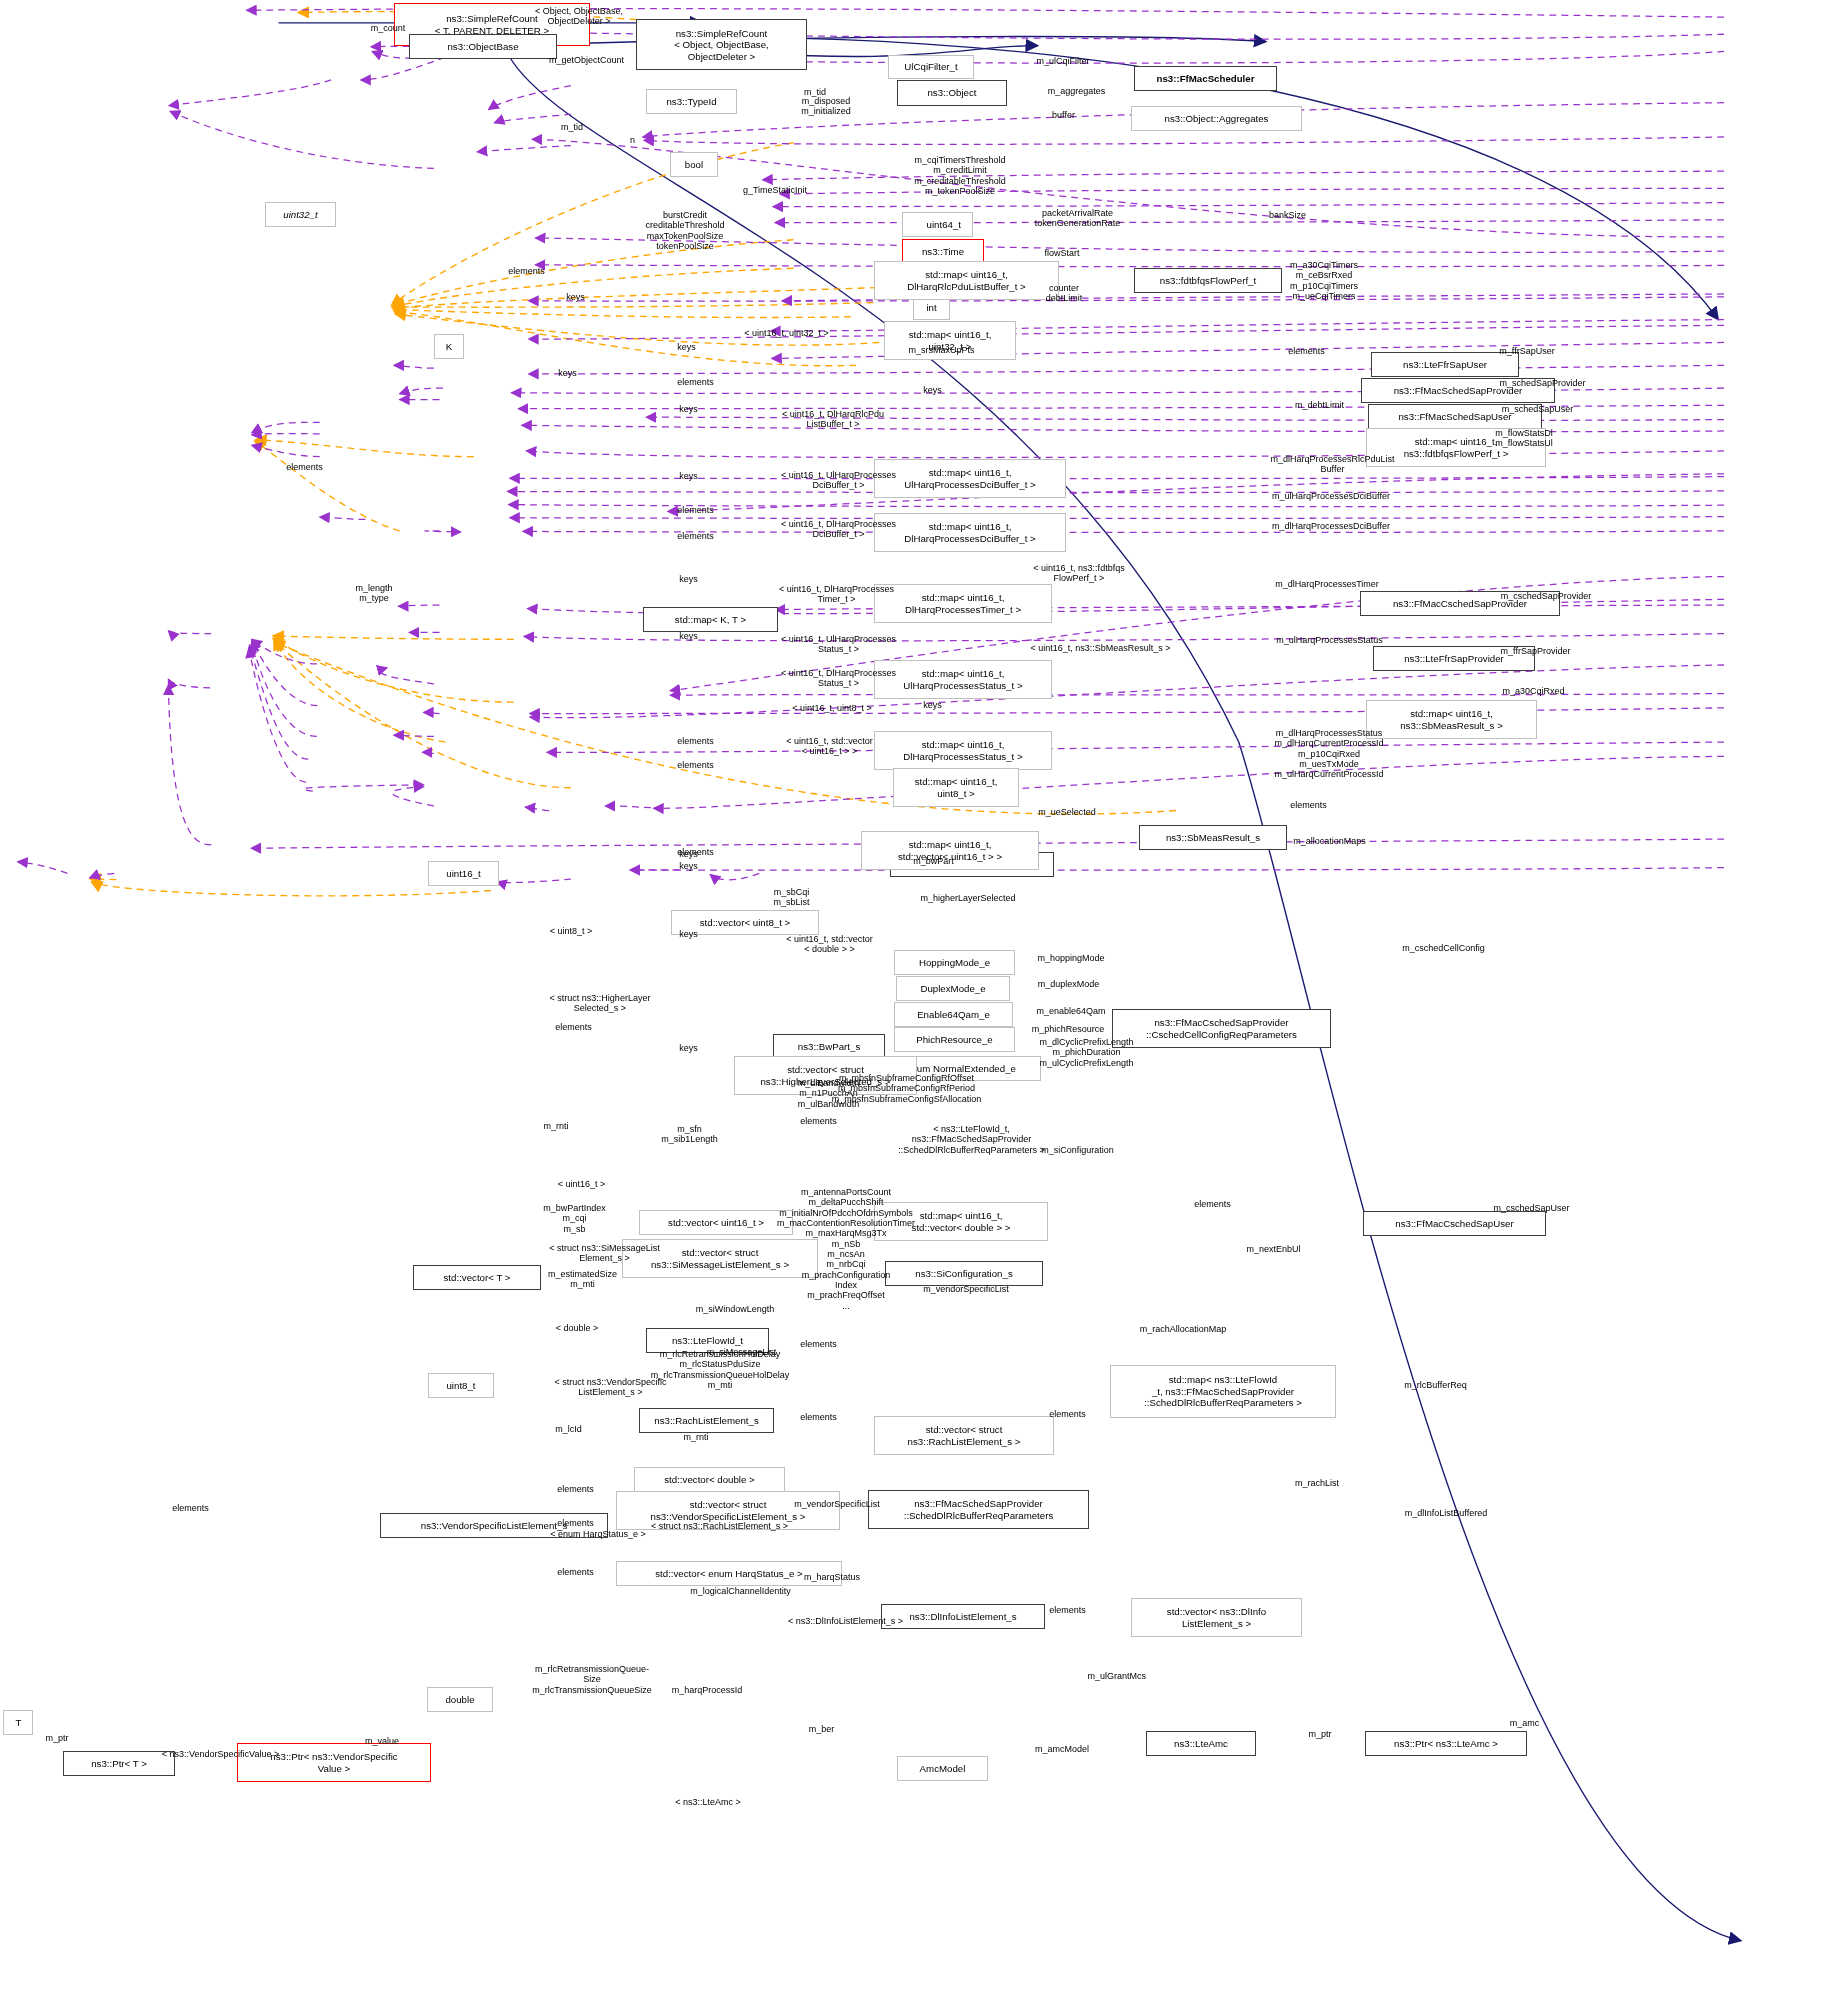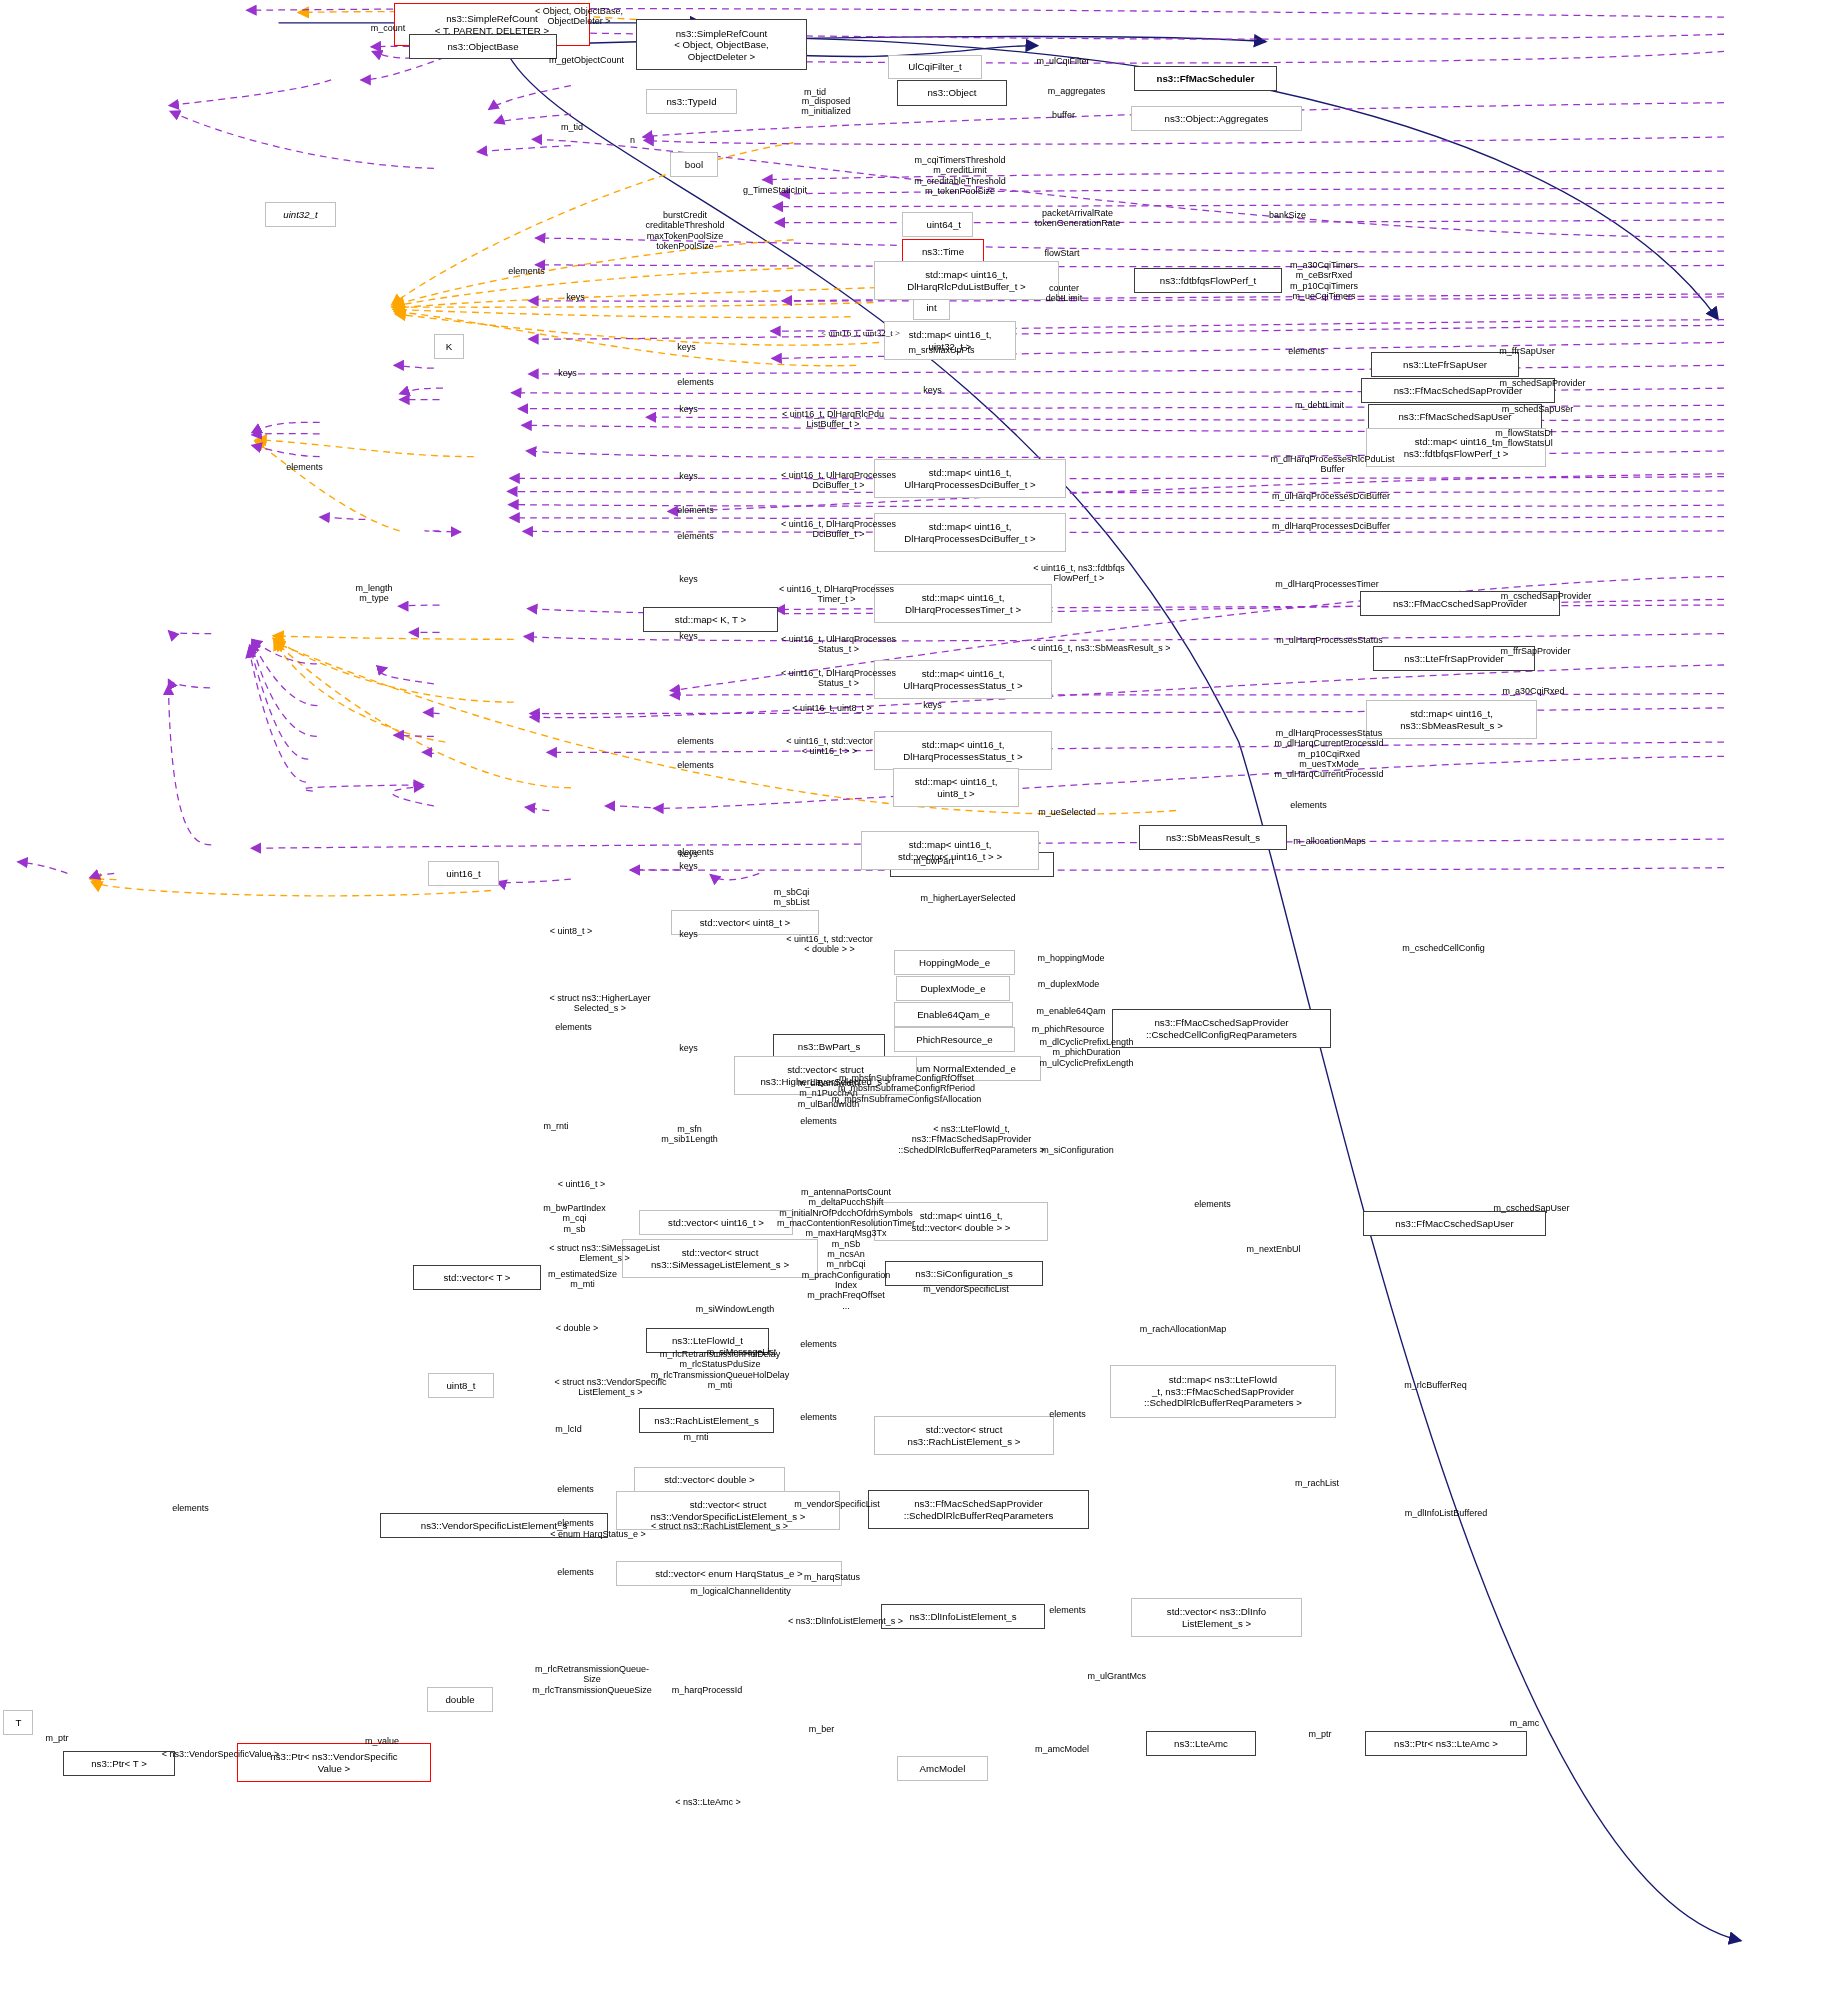--- a/index.html
+++ b/index.html
@@ -155,21 +155,21 @@
       <div class="node solid" style="left: 636px; top: 19.4px; width: 171px; min-height: 51px;">ns3::SimpleRefCount
 &lt; Object, ObjectBase,
    ObjectDeleter &gt;</div>
       <div class="node thin" style="left: 646px; top: 89px; width: 91px; min-height: 25px;">ns3::TypeId</div>
       <div class="node thin" style="left: 670px; top: 152px; width: 48px; min-height: 25px;">bool</div>
       <div class="node thin" style="left: 265px; top: 202px; width: 71px; min-height: 25px; font-style: italic;">uint32_t</div>
       <div class="node thin" style="left: 902px; top: 212px; width: 71px; min-height: 25px; padding-left: 16px;">uint64_t</div>
       <div class="node red" style="left: 902px; top: 239px; width: 82px; min-height: 26px;">ns3::Time</div>
       <div class="node thin" style="left: 913px; top: 295px; width: 37px; min-height: 25px;">int</div>
       <div class="node solid" style="left: 897px; top: 80px; width: 110px; min-height: 26px;">ns3::Object</div>
-      <div class="node thin" style="left: 888px; top: 55px; width: 94px; min-height: 24px;">UlCqiFilter_t</div>
+      <div class="node thin" style="left: 888px; top: 55px; width: 86px; min-height: 24px;">UlCqiFilter_t</div>
       <div class="node thin" style="left: 1131px; top: 106px; width: 171px; min-height: 25px;">ns3::Object::Aggregates</div>
       <div class="node solid" style="left: 1134px; top: 66px; width: 143px; min-height: 25px; font-weight: bold;">ns3::FfMacScheduler</div>
       <div class="node solid" style="left: 1134px; top: 268px; width: 148px; min-height: 25px;">ns3::fdtbfqsFlowPerf_t</div>
       <div class="node thin" style="left: 884px; top: 321px; width: 132px; min-height: 39px;">std::map&lt; uint16_t,
  uint32_t &gt;</div>
       <div class="node thin" style="left: 434px; top: 334px; width: 30px; min-height: 25px;">K</div>
       <div class="node solid" style="left: 1371px; top: 352px; width: 148px; min-height: 25px;">ns3::LteFfrSapUser</div>
       <div class="node solid" style="left: 1361px; top: 378px; width: 194px; min-height: 25px;">ns3::FfMacSchedSapProvider</div>
       <div class="node solid" style="left: 1368px; top: 404px; width: 174px; min-height: 25px;">ns3::FfMacSchedSapUser</div>
       <div class="node thin" style="left: 1366px; top: 428px; width: 180px; min-height: 39px;">std::map&lt; uint16_t,
@@ -271,21 +271,21 @@
       <div class="elabel" style="left: 1252px; top: 210px; width: 71px;">bankSize</div>
       <div class="elabel" style="left: 1029px; top: 248px; width: 66px;">flowStart</div>
       <div class="elabel" style="left: 1267px; top: 260px; width: 114px;">m_a30CqiTimers
 m_ceBsrRxed
 m_p10CqiTimers
 m_ueCqiTimers</div>
       <div class="elabel" style="left: 1031px; top: 283px; width: 66px;">counter
 debtLimit</div>
       <div class="elabel" style="left: 491px; top: 266px; width: 71px;">elements</div>
       <div class="elabel" style="left: 555px; top: 292px; width: 41px;">keys</div>
-      <div class="elabel" style="left: 793px; top: 328px; width: 135px; font-family: Liberation Serif, serif;">&lt; uint16_t, uint32_t &gt;</div>
+      <div class="elabel" style="left: 719px; top: 328px; width: 135px;">&lt; uint16_t, uint32_t &gt;</div>
       <div class="elabel" style="left: 888px; top: 345px; width: 107px;">m_srsMaxUpPts</div>
       <div class="elabel" style="left: 1271px; top: 346px; width: 71px;">elements</div>
       <div class="elabel" style="left: 666px; top: 342px; width: 41px;">keys</div>
       <div class="elabel" style="left: 1478px; top: 346px; width: 98px;">m_ffrSapUser</div>
       <div class="elabel" style="left: 547px; top: 368px; width: 41px;">keys</div>
       <div class="elabel" style="left: 1473px; top: 378px; width: 139px;">m_schedSapProvider</div>
       <div class="elabel" style="left: 912px; top: 385px; width: 41px;">keys</div>
       <div class="elabel" style="left: 1276px; top: 400px; width: 87px;">m_debtLimit</div>
       <div class="elabel" style="left: 1478px; top: 404px; width: 119px;">m_schedSapUser</div>
       <div class="elabel" style="left: 660px; top: 377px; width: 71px;">elements</div>

